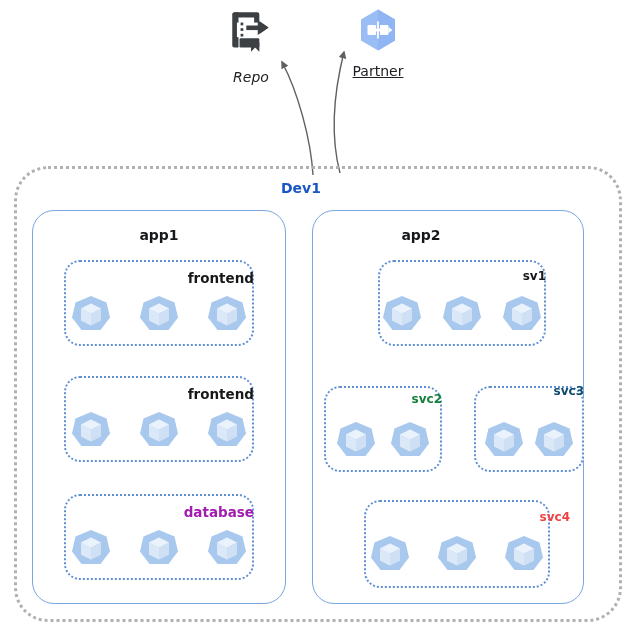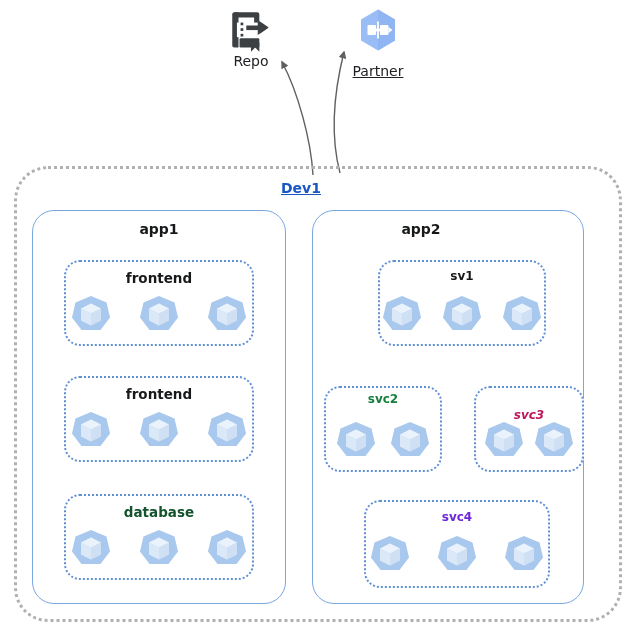--- a/index.html
+++ b/index.html
@@ -37,55 +37,55 @@
     border-radius: 34px;
     box-sizing: border-box;
     background: transparent;
   }
   .env-label {
     position: absolute;
     font-size: 14px;
     font-weight: bold;
     color: #1a56c4;
     white-space: nowrap;
-    text-decoration: underline;
   }
 
   
   .app-box {
     position: absolute;
     border: 1.6px solid #7aa7e0;
     border-radius: 22px;
     box-sizing: border-box;
     background: #ffffff;
   }
   .app-label {
     position: absolute;
     font-size: 14px;
     font-weight: bold;
     color: #17181a;
     white-space: nowrap;
     text-align: center;
+    margin-top: 6px;
   }
 
   
   .svc-box {
     position: absolute;
     border: 2px dotted #5f8fd4;
     border-radius: 16px;
     box-sizing: border-box;
     background: #ffffff;
   }
   .svc-label {
     position: absolute;
     font-size: 12px;
     font-weight: bold;
     color: #17181a;
     white-space: nowrap;
-    text-align: center;
+    text-align: right;
   }
   .svc-label.big {
     font-size: 13.5px;
   }
 
   
   .pod {
     position: absolute;
     width: 44px;
     height: 44px;
@@ -139,21 +139,21 @@
         <rect x="20" y="16.6" width="14" height="4.2" fill="#3c4043"></rect>
         <path d="M32 12.5 L41 18.7 L32 24.9 z" fill="#3c4043"></path>
         <rect x="10.5" y="14" width="22" height="14" fill="#ffffff"></rect>
         <rect x="14" y="14" width="2.6" height="2.6" fill="#3c4043"></rect>
         <rect x="14" y="19.4" width="2.6" height="2.6" fill="#3c4043"></rect>
         <rect x="14" y="24.8" width="2.6" height="2.6" fill="#3c4043"></rect>
         <rect x="19.5" y="16.8" width="13" height="4.4" fill="#3c4043"></rect>
         <path d="M30.5 12.2 L40.5 19 L30.5 25.8 z" fill="#3c4043"></path>
       </svg>
     </div>
-    <div class="ext-label" style="position:absolute; left:0; top:44px; width:82px;">Repo</div>
+    <div class="ext-label" style="position:absolute; left:0; top:60px; width:82px;font-style:italic;">Repo</div>
   </div>
 
   <div class="ext-node" id="node-partner" style="left:338px; top:6px; width:80px;">
     <div class="partner-icon-wrap" style="left:16px; top:0;">
       <svg width="48" height="48" viewBox="0 0 48 48" aria-hidden="true">
         <path d="M24 3.5 L41 13.5 L41 34.5 L24 44.5 L7 34.5 L7 13.5 Z" fill="#9bbdf5"></path>
         <path d="M24 3.5 L41 13.5 L41 34.5 L24 44.5 Z" fill="#8fb5f2"></path>
         <rect x="13.5" y="19" width="8.5" height="10" rx="1" fill="#ffffff"></rect>
         <rect x="26" y="19" width="8.5" height="10" rx="1" fill="#ffffff"></rect>
         <rect x="21.6" y="22.6" width="5" height="2.8" fill="#ffffff"></rect>
@@ -210,21 +210,21 @@
           <path d="M22 20.5 L32 15.5 L32 27.5 L22 32.5 Z" fill="#cfe0f5"></path>
         </svg></div>
       <div class="pod" style="left: 205.4px; top: 409px;"><svg width="44" height="44" viewBox="0 0 44 44" aria-hidden="true">
           <path d="M22 3 L37.5 9.5 L41 24.5 L31.5 37 L12.5 37 L3 24.5 L6.5 9.5 Z" fill="#a8c8ee"></path>
           <path d="M22 10.5 L32 15.5 L32 27.5 L22 32.5 L12 27.5 L12 15.5 Z" fill="#c6dcf4"></path>
           <path d="M22 10.5 L32 15.5 L22 20.5 L12 15.5 Z" fill="#eaf2fc"></path>
           <path d="M12 15.5 L22 20.5 L22 32.5 L12 27.5 Z" fill="#dbe8f8"></path>
           <path d="M22 20.5 L32 15.5 L32 27.5 L22 32.5 Z" fill="#cfe0f5"></path>
         </svg></div>
       <div class="svc-box" style="left: 64px; top: 494px; width: 190px; height: 86px; border-color: rgb(95, 143, 212);"></div>
-      <div class="svc-label big" style="left: 64px; top: 504px; width: 190px; color: #14532d;">database</div>
+      <div class="svc-label big" style="left: 64px; top: 504px; width: 190px; color: #a21caf;">database</div>
       <div class="pod" style="left: 68.6px; top: 527px;"><svg width="44" height="44" viewBox="0 0 44 44" aria-hidden="true">
           <path d="M22 3 L37.5 9.5 L41 24.5 L31.5 37 L12.5 37 L3 24.5 L6.5 9.5 Z" fill="#a8c8ee"></path>
           <path d="M22 10.5 L32 15.5 L32 27.5 L22 32.5 L12 27.5 L12 15.5 Z" fill="#c6dcf4"></path>
           <path d="M22 10.5 L32 15.5 L22 20.5 L12 15.5 Z" fill="#eaf2fc"></path>
           <path d="M12 15.5 L22 20.5 L22 32.5 L12 27.5 Z" fill="#dbe8f8"></path>
           <path d="M22 20.5 L32 15.5 L32 27.5 L22 32.5 Z" fill="#cfe0f5"></path>
         </svg></div>
       <div class="pod" style="left: 137px; top: 527px;"><svg width="44" height="44" viewBox="0 0 44 44" aria-hidden="true">
           <path d="M22 3 L37.5 9.5 L41 24.5 L31.5 37 L12.5 37 L3 24.5 L6.5 9.5 Z" fill="#a8c8ee"></path>
           <path d="M22 10.5 L32 15.5 L32 27.5 L22 32.5 L12 27.5 L12 15.5 Z" fill="#c6dcf4"></path>
@@ -274,37 +274,37 @@
           <path d="M22 20.5 L32 15.5 L32 27.5 L22 32.5 Z" fill="#cfe0f5"></path>
         </svg></div>
       <div class="pod" style="left: 388.14px; top: 419px;"><svg width="44" height="44" viewBox="0 0 44 44" aria-hidden="true">
           <path d="M22 3 L37.5 9.5 L41 24.5 L31.5 37 L12.5 37 L3 24.5 L6.5 9.5 Z" fill="#a8c8ee"></path>
           <path d="M22 10.5 L32 15.5 L32 27.5 L22 32.5 L12 27.5 L12 15.5 Z" fill="#c6dcf4"></path>
           <path d="M22 10.5 L32 15.5 L22 20.5 L12 15.5 Z" fill="#eaf2fc"></path>
           <path d="M12 15.5 L22 20.5 L22 32.5 L12 27.5 Z" fill="#dbe8f8"></path>
           <path d="M22 20.5 L32 15.5 L32 27.5 L22 32.5 Z" fill="#cfe0f5"></path>
         </svg></div>
       <div class="svc-box" style="left: 474px; top: 386px; width: 110px; height: 86px; border-color: rgb(95, 143, 212);"></div>
-      <div class="svc-label" style="left: 474px; top: 408px; width: 110px; color: #be185d; font-style: italic;">svc3</div>
+      <div class="svc-label" style="left: 474px; top: 384px; width: 110px; color: #0c4a6e;">svc3</div>
       <div class="pod" style="left: 481.7px; top: 419px;"><svg width="44" height="44" viewBox="0 0 44 44" aria-hidden="true">
           <path d="M22 3 L37.5 9.5 L41 24.5 L31.5 37 L12.5 37 L3 24.5 L6.5 9.5 Z" fill="#a8c8ee"></path>
           <path d="M22 10.5 L32 15.5 L32 27.5 L22 32.5 L12 27.5 L12 15.5 Z" fill="#c6dcf4"></path>
           <path d="M22 10.5 L32 15.5 L22 20.5 L12 15.5 Z" fill="#eaf2fc"></path>
           <path d="M12 15.5 L22 20.5 L22 32.5 L12 27.5 Z" fill="#dbe8f8"></path>
           <path d="M22 20.5 L32 15.5 L32 27.5 L22 32.5 Z" fill="#cfe0f5"></path>
         </svg></div>
       <div class="pod" style="left: 532.3px; top: 419px;"><svg width="44" height="44" viewBox="0 0 44 44" aria-hidden="true">
           <path d="M22 3 L37.5 9.5 L41 24.5 L31.5 37 L12.5 37 L3 24.5 L6.5 9.5 Z" fill="#a8c8ee"></path>
           <path d="M22 10.5 L32 15.5 L32 27.5 L22 32.5 L12 27.5 L12 15.5 Z" fill="#c6dcf4"></path>
           <path d="M22 10.5 L32 15.5 L22 20.5 L12 15.5 Z" fill="#eaf2fc"></path>
           <path d="M12 15.5 L22 20.5 L22 32.5 L12 27.5 Z" fill="#dbe8f8"></path>
           <path d="M22 20.5 L32 15.5 L32 27.5 L22 32.5 Z" fill="#cfe0f5"></path>
         </svg></div>
       <div class="svc-box" style="left: 364px; top: 500px; width: 186px; height: 88px; border-color: rgb(95, 143, 212);"></div>
-      <div class="svc-label" style="left: 364px; top: 510px; width: 186px; color: #6d28d9;">svc4</div>
+      <div class="svc-label" style="left: 384px; top: 510px; width: 186px; color: #ef4444;">svc4</div>
       <div class="pod" style="left: 368.04px; top: 533px;"><svg width="44" height="44" viewBox="0 0 44 44" aria-hidden="true">
           <path d="M22 3 L37.5 9.5 L41 24.5 L31.5 37 L12.5 37 L3 24.5 L6.5 9.5 Z" fill="#a8c8ee"></path>
           <path d="M22 10.5 L32 15.5 L32 27.5 L22 32.5 L12 27.5 L12 15.5 Z" fill="#c6dcf4"></path>
           <path d="M22 10.5 L32 15.5 L22 20.5 L12 15.5 Z" fill="#eaf2fc"></path>
           <path d="M12 15.5 L22 20.5 L22 32.5 L12 27.5 Z" fill="#dbe8f8"></path>
           <path d="M22 20.5 L32 15.5 L32 27.5 L22 32.5 Z" fill="#cfe0f5"></path>
         </svg></div>
       <div class="pod" style="left: 435px; top: 533px;"><svg width="44" height="44" viewBox="0 0 44 44" aria-hidden="true">
           <path d="M22 3 L37.5 9.5 L41 24.5 L31.5 37 L12.5 37 L3 24.5 L6.5 9.5 Z" fill="#a8c8ee"></path>
           <path d="M22 10.5 L32 15.5 L32 27.5 L22 32.5 L12 27.5 L12 15.5 Z" fill="#c6dcf4"></path>

